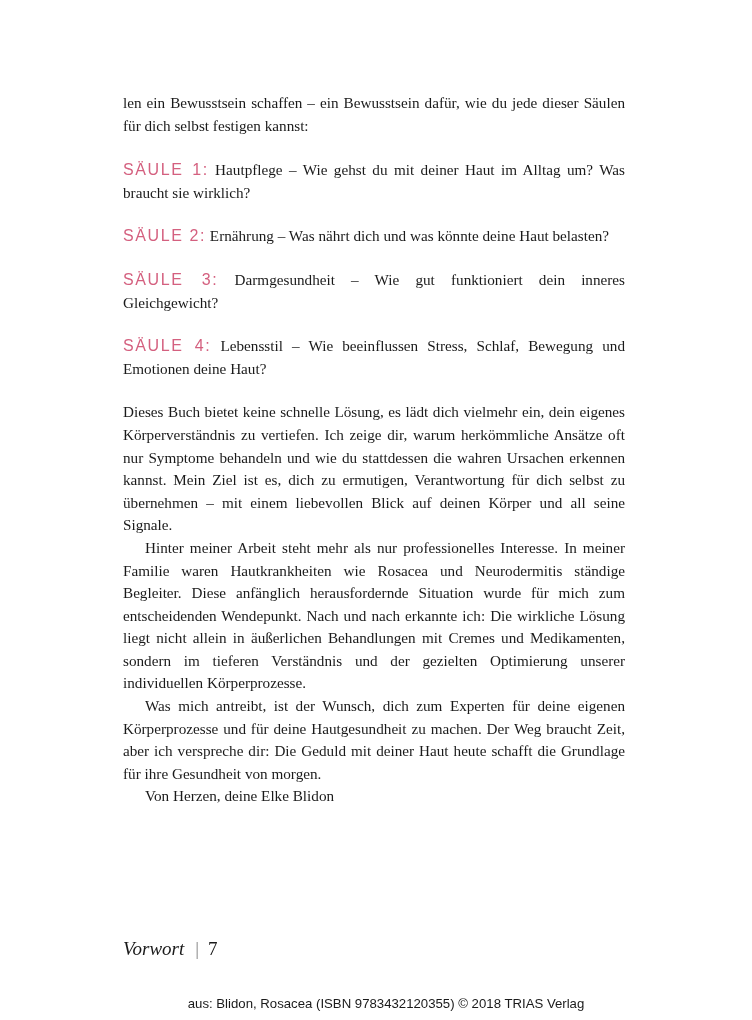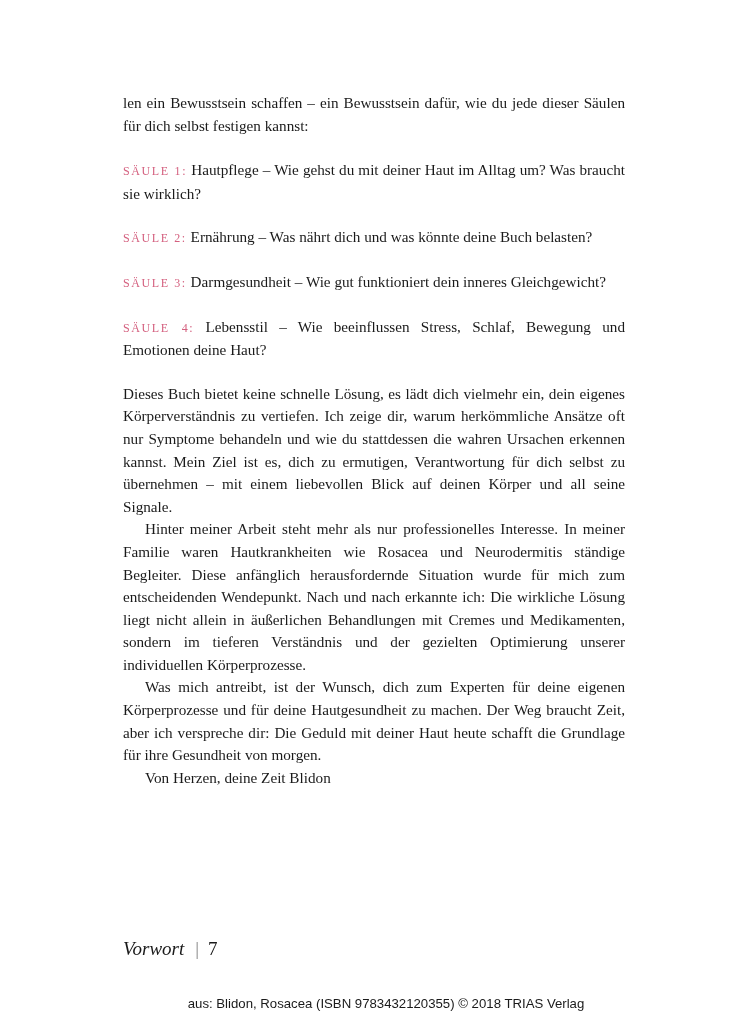--- a/index.html
+++ b/index.html
@@ -38,22 +38,22 @@
     hyphens: manual;
   }
   .intro {
     margin-bottom: 22px;
   }
   .pillar {
     margin-bottom: 21px;
   }
   .pillar-label {
     color: #d4607f;
-    font-family: Liberation Serif, serif;
-    font-size: 12px;
+    font-family: Liberation Sans, sans-serif;
+    font-size: 16px;
     letter-spacing: 1.6px;
     font-weight: 400;
     text-transform: uppercase;
     white-space: nowrap;
   }
   .pillar-text {
     font-family: "Liberation Serif", serif;
     font-size: 15.2px;
   }
   .body-block {
@@ -103,38 +103,38 @@
 
     <p class="intro">len ein Bewusstsein schaffen – ein Bewusstsein dafür, wie du jede dieser Säulen für dich selbst festigen kannst:</p>
 
     <p class="pillar">
       <span class="pillar-label">Säule 1:</span>
       <span class="pillar-text">Hautpflege – Wie gehst du mit deiner Haut im Alltag um? Was braucht sie wirklich?</span>
     </p>
 
     <p class="pillar">
       <span class="pillar-label">Säule 2:</span>
-      <span class="pillar-text">Ernährung – Was nährt dich und was könnte deine Buch belasten?</span>
+      <span class="pillar-text">Ernährung – Was nährt dich und was könnte deine Haut belasten?</span>
     </p>
 
     <p class="pillar">
       <span class="pillar-label">Säule 3:</span>
       <span class="pillar-text">Darmgesundheit – Wie gut funktioniert dein inneres Gleichgewicht?</span>
     </p>
 
     <p class="pillar">
       <span class="pillar-label">Säule 4:</span>
       <span class="pillar-text">Lebensstil – Wie beeinflussen Stress, Schlaf, Bewegung und Emotionen deine Haut?</span>
     </p>
 
     <div class="body-block">
       <p>Dieses Buch bietet keine schnelle Lösung, es lädt dich vielmehr ein, dein eigenes Körperverständnis zu vertiefen. Ich zeige dir, warum herkömmliche Ansätze oft nur Symptome behandeln und wie du stattdessen die wahren Ursachen erkennen kannst. Mein Ziel ist es, dich zu ermutigen, Verantwortung für dich selbst zu übernehmen – mit einem liebevollen Blick auf deinen Körper und all seine Signale.</p>
       <p>Hinter meiner Arbeit steht mehr als nur professionelles Interesse. In meiner Familie waren Hautkrankheiten wie Rosacea und Neurodermitis ständige Begleiter. Diese anfänglich herausfordernde Situation wurde für mich zum entscheidenden Wendepunkt. Nach und nach erkannte ich: Die wirkliche Lösung liegt nicht allein in äußerlichen Behandlungen mit Cremes und Medikamenten, sondern im tieferen Verständnis und der gezielten Optimierung unserer individuellen Körperprozesse.</p>
       <p>Was mich antreibt, ist der Wunsch, dich zum Experten für deine eigenen Körperprozesse und für deine Hautgesundheit zu machen. Der Weg braucht Zeit, aber ich verspreche dir: Die Geduld mit deiner Haut heute schafft die Grundlage für ihre Gesundheit von morgen.</p>
-      <p>Von Herzen, deine Zeit Blidon</p>
+      <p>Von Herzen, deine Elke Blidon</p>
     </div>
 
   </div>
 
   <div class="footer-line">
     <span class="label">Vorwort</span><span class="sep">|</span><span class="pagenum">7</span>
   </div>
 
   <div class="source-note">aus: Blidon, Rosacea (ISBN 9783432120355) © 2018 TRIAS Verlag</div>
 

